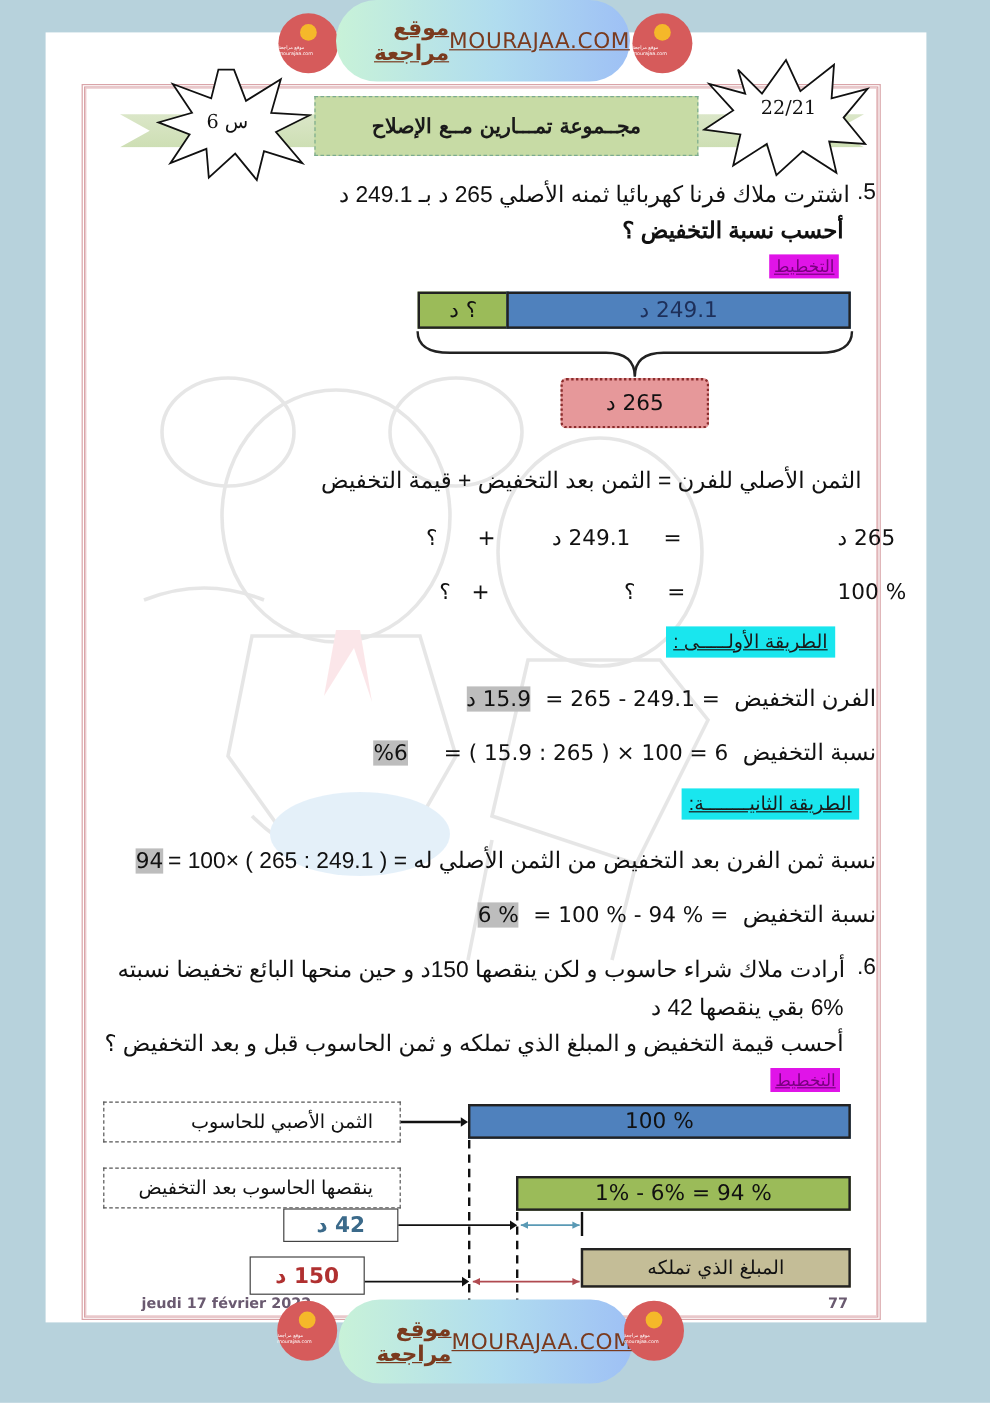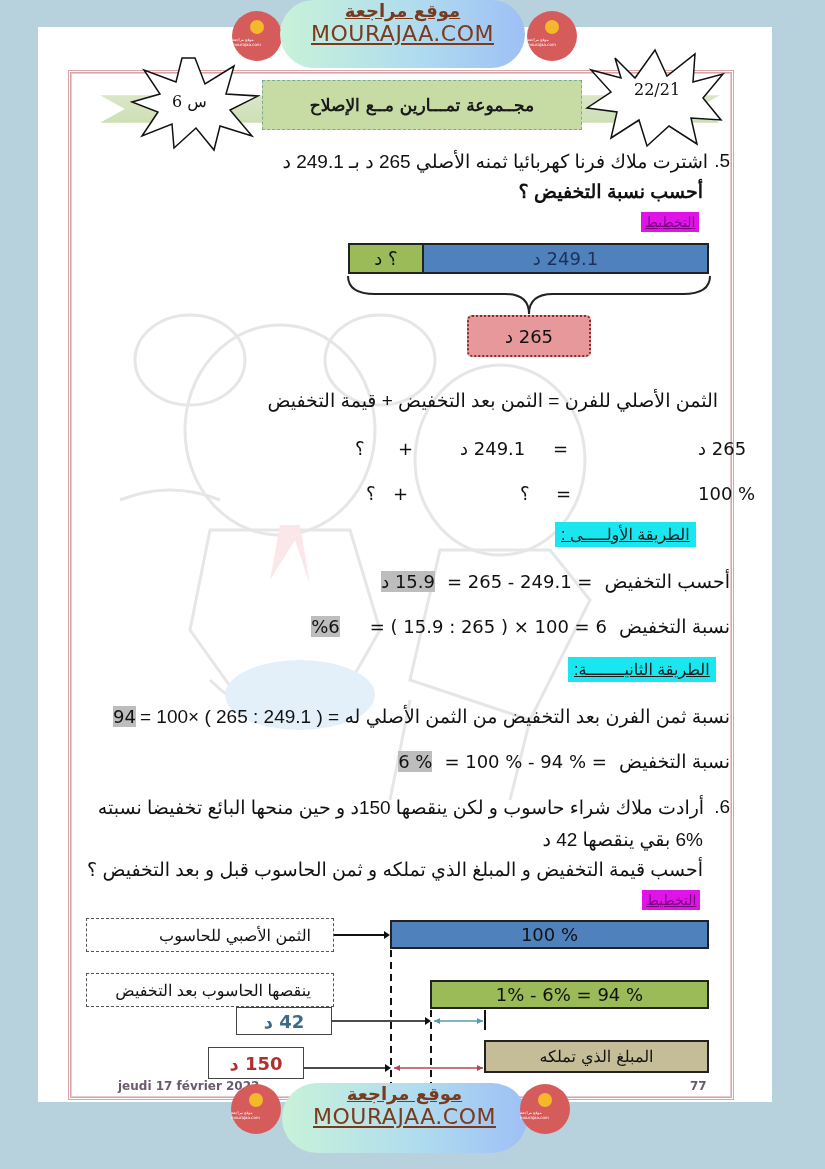--- a/index.html
+++ b/index.html
@@ -13,23 +13,23 @@
   .frame { left: 68px; top: 70px; width: 660px; height: 1024px;
     border: 3px double #d9a4a8; box-shadow: inset 0 0 0 1px #ecc9cb; }
   .rtl { direction: rtl; unicode-bidi: plaintext; white-space: nowrap; }
 
   
   .logo-circle { width: 50px; height: 50px; border-radius: 50%; background: #d65b5b;
     display: flex; flex-direction: column; align-items: center; justify-content: center; }
   .logo-badge { width: 14px; height: 14px; border-radius: 50%; background: #f5b82a; margin-top: -6px; }
   .logo-sub { font-size: 4px; color: #fff; margin-top: 3px; font-family: "DejaVu Sans", sans-serif; }
   .site-pill { border-radius: 40px; background: linear-gradient(90deg, #c8f2d8 0%, #b0dcef 55%, #9ec0f5 100%);
-    display: flex; flex-direction: column; align-items: center; justify-content: flex-start; }
+    display: flex; flex-direction: row; align-items: center; justify-content: flex-start; }
   .site-ar { font-family: "DejaVu Sans", sans-serif; font-weight: bold; font-size: 18px; color: #7a3a1e; text-decoration: underline; direction: rtl; }
-  .site-en { font-family: "DejaVu Sans", sans-serif; font-size: 22px; color: #7a3a1e; text-decoration: underline; letter-spacing: 0.5px; }
+  .site-en { font-family: "DejaVu Sans", sans-serif; font-size: 18px; color: #7a3a1e; text-decoration: underline; letter-spacing: 0.5px; }
 
   
   .band { left: 100px; top: 86px; width: 620px; height: 46px;
     background: linear-gradient(180deg, #dfe9cf, #c9dcad); clip-path: polygon(0 20%, 100% 20%, 96% 50%, 100% 80%, 0 80%, 4% 50%); }
   .title-box { left: 262px; top: 80px; width: 318px; height: 48px; background: #c7dba5;
     border: 1px dashed #7bab8e; display: flex; align-items: center; justify-content: center; }
   .title-text { font-family: "DejaVu Serif", serif; font-size: 17px; font-weight: bold; color: #1a1a1a; }
   .star-text { font-family: "DejaVu Serif", serif; font-size: 16px; color: #111; }
 
   .q-num { color: #c0504d; }
@@ -132,21 +132,21 @@
 <div class="abs math" style="left:355px;top:438px;">؟</div>
 
 <div class="abs math rtl" style="left:698px;top:483px;">100  %</div>
 <div class="abs math" style="left:556px;top:483px;">=</div>
 <div class="abs math" style="left:520px;top:483px;">؟</div>
 <div class="abs math" style="left:393px;top:483px;">+</div>
 <div class="abs math" style="left:366px;top:483px;">؟</div>
 
 <div class="abs tag-method rtl" style="left:555px;top:522px;">الطريقة الأولـــــى :</div>
 <div class="abs" style="right:95px;top:570px;display:flex;direction:rtl;gap:12px;align-items:center;">
-  <span class="txt rtl">أحسب التخفيض</span>
+  <span class="txt rtl">الفرن التخفيض</span>
   <span class="math" style="direction:ltr;">=   265  -  249.1  =</span>
   <span class="math hl rtl">15.9 د</span>
 </div>
 <div class="abs" style="right:95px;top:615px;display:flex;direction:rtl;gap:12px;align-items:center;">
   <span class="txt rtl">نسبة التخفيض</span>
   <span class="math" style="direction:ltr;">=   ( 15.9  :  265 ) × 100  = 6</span>
   <span class="math hl" style="margin-right:18px;">%6</span>
 </div>
 
 <div class="abs tag-method rtl" style="left:568px;top:657px;">الطريقة الثانيــــــــة:</div>

